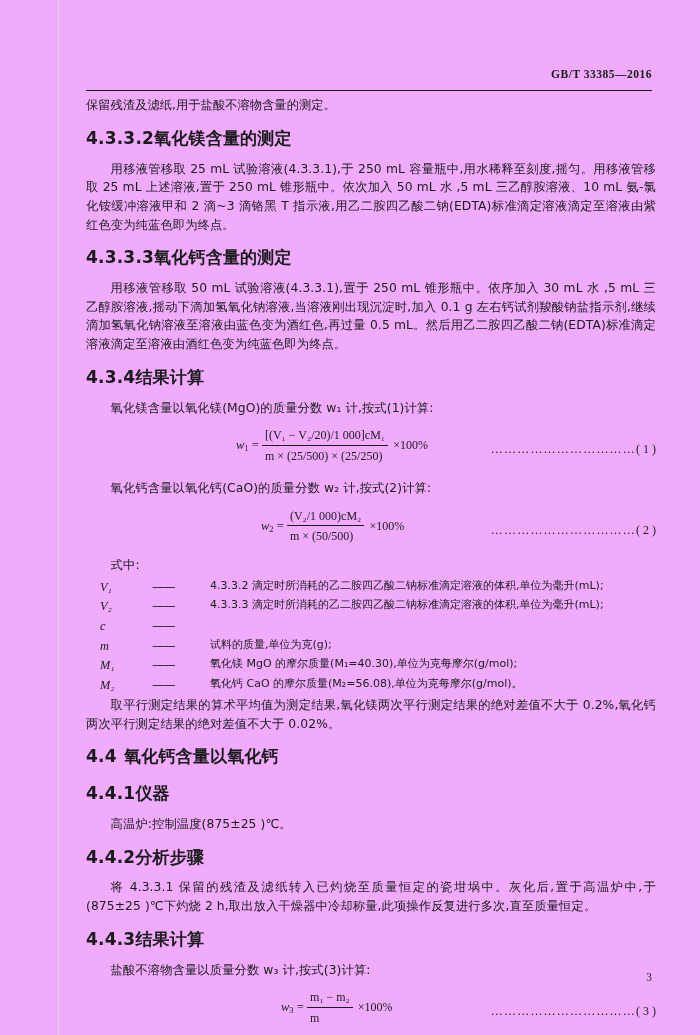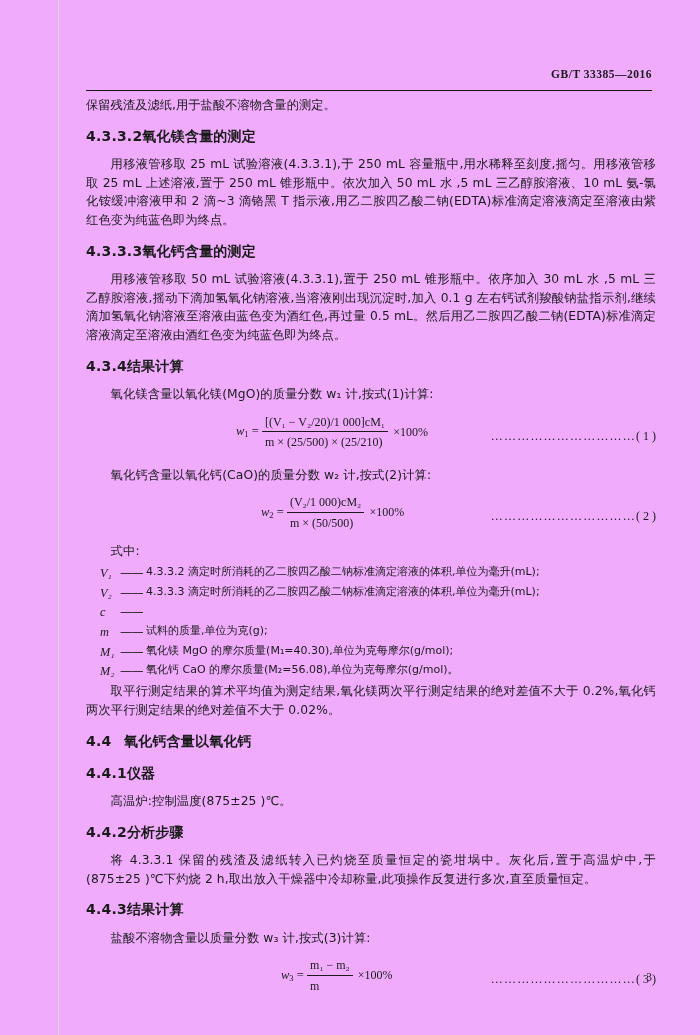--- a/index.html
+++ b/index.html
@@ -74,21 +74,21 @@
   }
   .para-noindent {
     text-indent: 0;
     margin-bottom: 3px;
     text-align: justify;
   }
   .heading {
     margin-top: 11px;
     margin-bottom: 8px;
     font-weight: bold;
-    font-size: 14px;
+    font-size: 17px;
     letter-spacing: 0.2px;
   }
   .heading .num {
     display: inline-block;
     min-width: 52px;
   }
   .heading.h2 .num {
     min-width: 38px;
   }
 
@@ -151,20 +151,21 @@
     font-family: "Liberation Serif", serif;
     padding-left: 2px;
   }
   .deflist {
     margin: 1px 0 0 0;
   }
   .defitem {
     display: flex;
     margin-bottom: 1px;
     text-align: justify;
+    gap: 32px;
   }
   .defsym {
     flex: 0 0 34px;
     padding-left: 14px;
     font-family: "Liberation Serif", serif;
     font-style: italic;
     font-size: 12.3px;
     box-sizing: border-box;
   }
   .defdash {
@@ -215,21 +216,21 @@
       <span class="num">4.3.4</span><span>结果计算</span>
     </div>
 
     <p class="para">氧化镁含量以氧化镁(MgO)的质量分数 w₁ 计,按式(1)计算:</p>
 
     <div class="formula-row">
       <div class="formula-center">
         <span class="eq-lhs"><span class="it">w</span><span class="subn">1</span> =</span>
         <span class="frac">
           <span class="num-part">[(V₁ − V₂/20)/1 000]cM₁</span>
-          <span class="den-part">m × (25/500) × (25/210)</span>
+          <span class="den-part">m × (25/500) × (25/250)</span>
         </span>
         <span class="eq-rhs">×100%</span>
       </div>
       <div class="eqnum"><span class="dots">……………………………</span><span>( 1 )</span></div>
     </div>
 
     <p class="para">氧化钙含量以氧化钙(CaO)的质量分数 w₂ 计,按式(2)计算:</p>
 
     <div class="formula-row short">
       <div class="formula-center f2">

